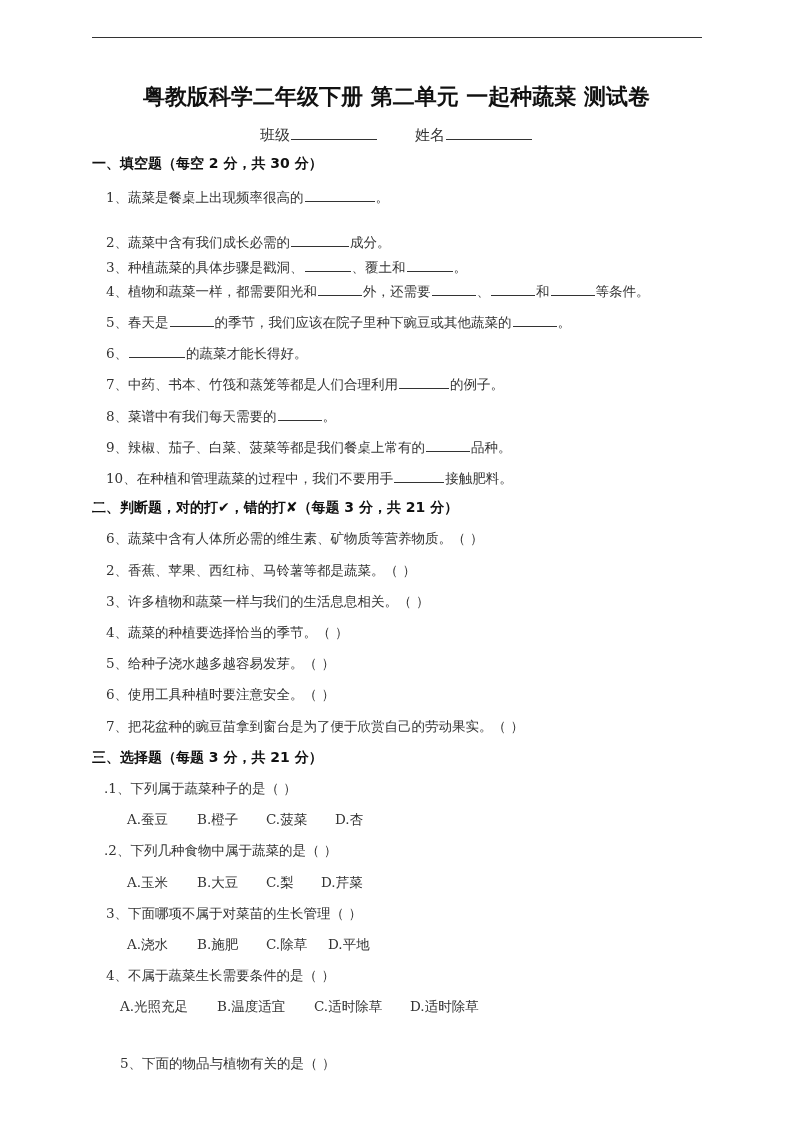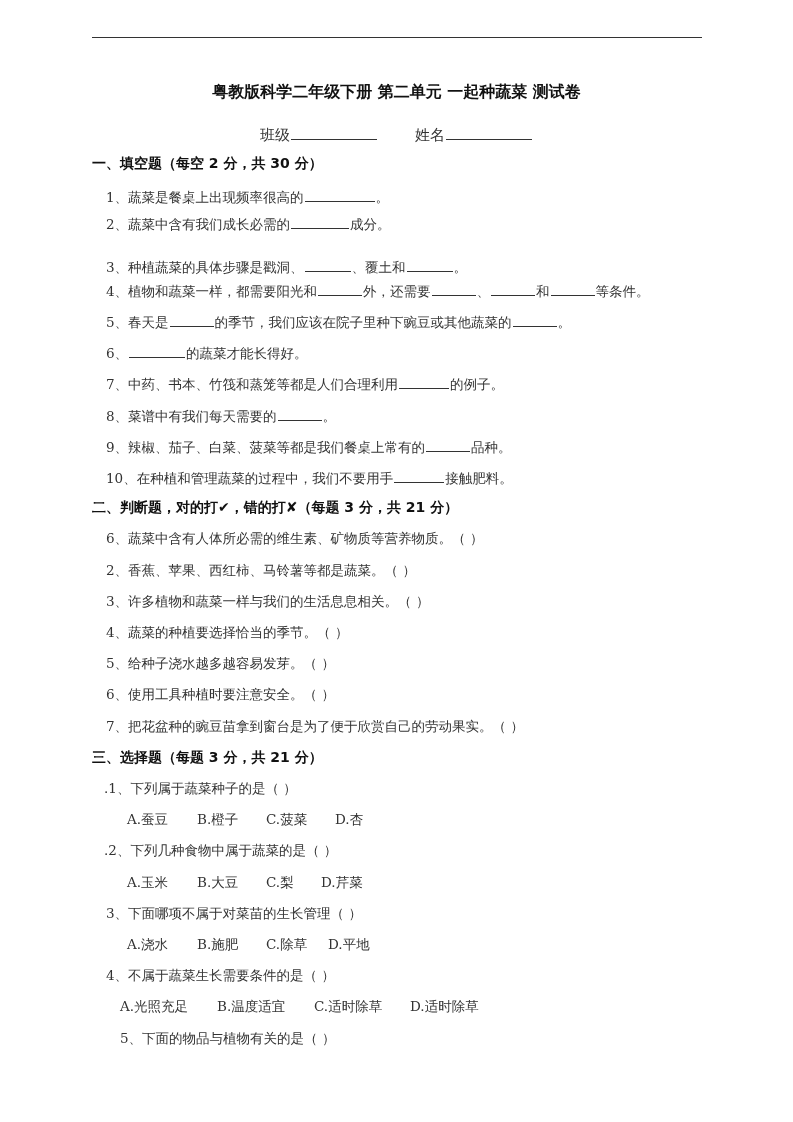--- a/index.html
+++ b/index.html
@@ -7,40 +7,40 @@
       width: 793px; height: 1122px; position: relative; overflow: hidden;
       font-family: "DejaVu Serif", "Liberation Serif", serif;
       color: #222222;
     }
     .top-rule {
       position: absolute; left: 92px; top: 37px; width: 610px; height: 0;
       border-top: 1.5px solid #333333;
     }
     .title {
       position: absolute; left: 0; top: 82px; width: 793px; text-align: center;
-      font-size: 16px; font-weight: bold; letter-spacing: 0px; color: #111111;
+      font-size: 22px; font-weight: bold; letter-spacing: 0px; color: #111111;
       font-family: "DejaVu Sans", "Liberation Sans", sans-serif;
     }
     .info-line {
       position: absolute; left: 0; top: 124px; width: 793px; text-align: center;
       font-size: 15px; color: #333;
     }
     .info-line .field { display: inline-block; margin: 0 16px; font-family: Liberation Mono, monospace; }
     .blank-line {
       display: inline-block; border-bottom: 1px solid #333; vertical-align: baseline;
       height: 1em; margin: 0 1px;
     }
     .section-title {
       position: absolute; left: 92px; font-size: 14px; font-weight: bold; color: #111;
       font-family: "DejaVu Sans", "Liberation Sans", sans-serif;
     }
     .q {
       position: absolute; left: 106px; font-size: 13.5px; color: #333; white-space: nowrap;
     }
-    .q.indent2 { left: 120px; }
+    .q.indent2 { left: 120px; margin-top: 25px; }
     .opts {
       position: absolute; left: 127px; font-size: 13.5px; color: #333; white-space: nowrap;
     }
     .opts span.opt { display: inline-block; }
     .mark { font-family: "DejaVu Sans", sans-serif; font-weight: bold; }
   </style>
 </head>
 <body>
 
 <div class="top-rule"></div>
@@ -55,21 +55,21 @@
     <span>姓名</span><span class="blank-line" style="width:86px"></span>
   </span>
 </div>
 
 <div class="section-title" style="top:155px">一、填空题（每空 2 分，共 30 分）</div>
 
 <div class="q" style="top:187px">
   <span>1、</span><span>蔬菜是餐桌上出现频率很高的</span><span class="blank-line" style="width:70px"></span><span>。</span>
 </div>
 
-<div class="q" style="top:214px">
+<div class="q" style="top:232px">
   <span>2、</span><span>蔬菜中含有我们成长必需的</span><span class="blank-line" style="width:58px"></span><span>成分。</span>
 </div>
 
 <div class="q" style="top:257px">
   <span>3、</span><span>种植蔬菜的具体步骤是戳洞、</span><span class="blank-line" style="width:46px"></span><span>、覆土和</span><span class="blank-line" style="width:46px"></span><span>。</span>
 </div>
 
 <div class="q" style="top:281px">
   <span>4、</span><span>植物和蔬菜一样，都需要阳光和</span><span class="blank-line" style="width:44px"></span><span>外，还需要</span><span class="blank-line" style="width:44px"></span><span>、</span><span class="blank-line" style="width:44px"></span><span>和</span><span class="blank-line" style="width:44px"></span><span>等条件。</span>
 </div>

